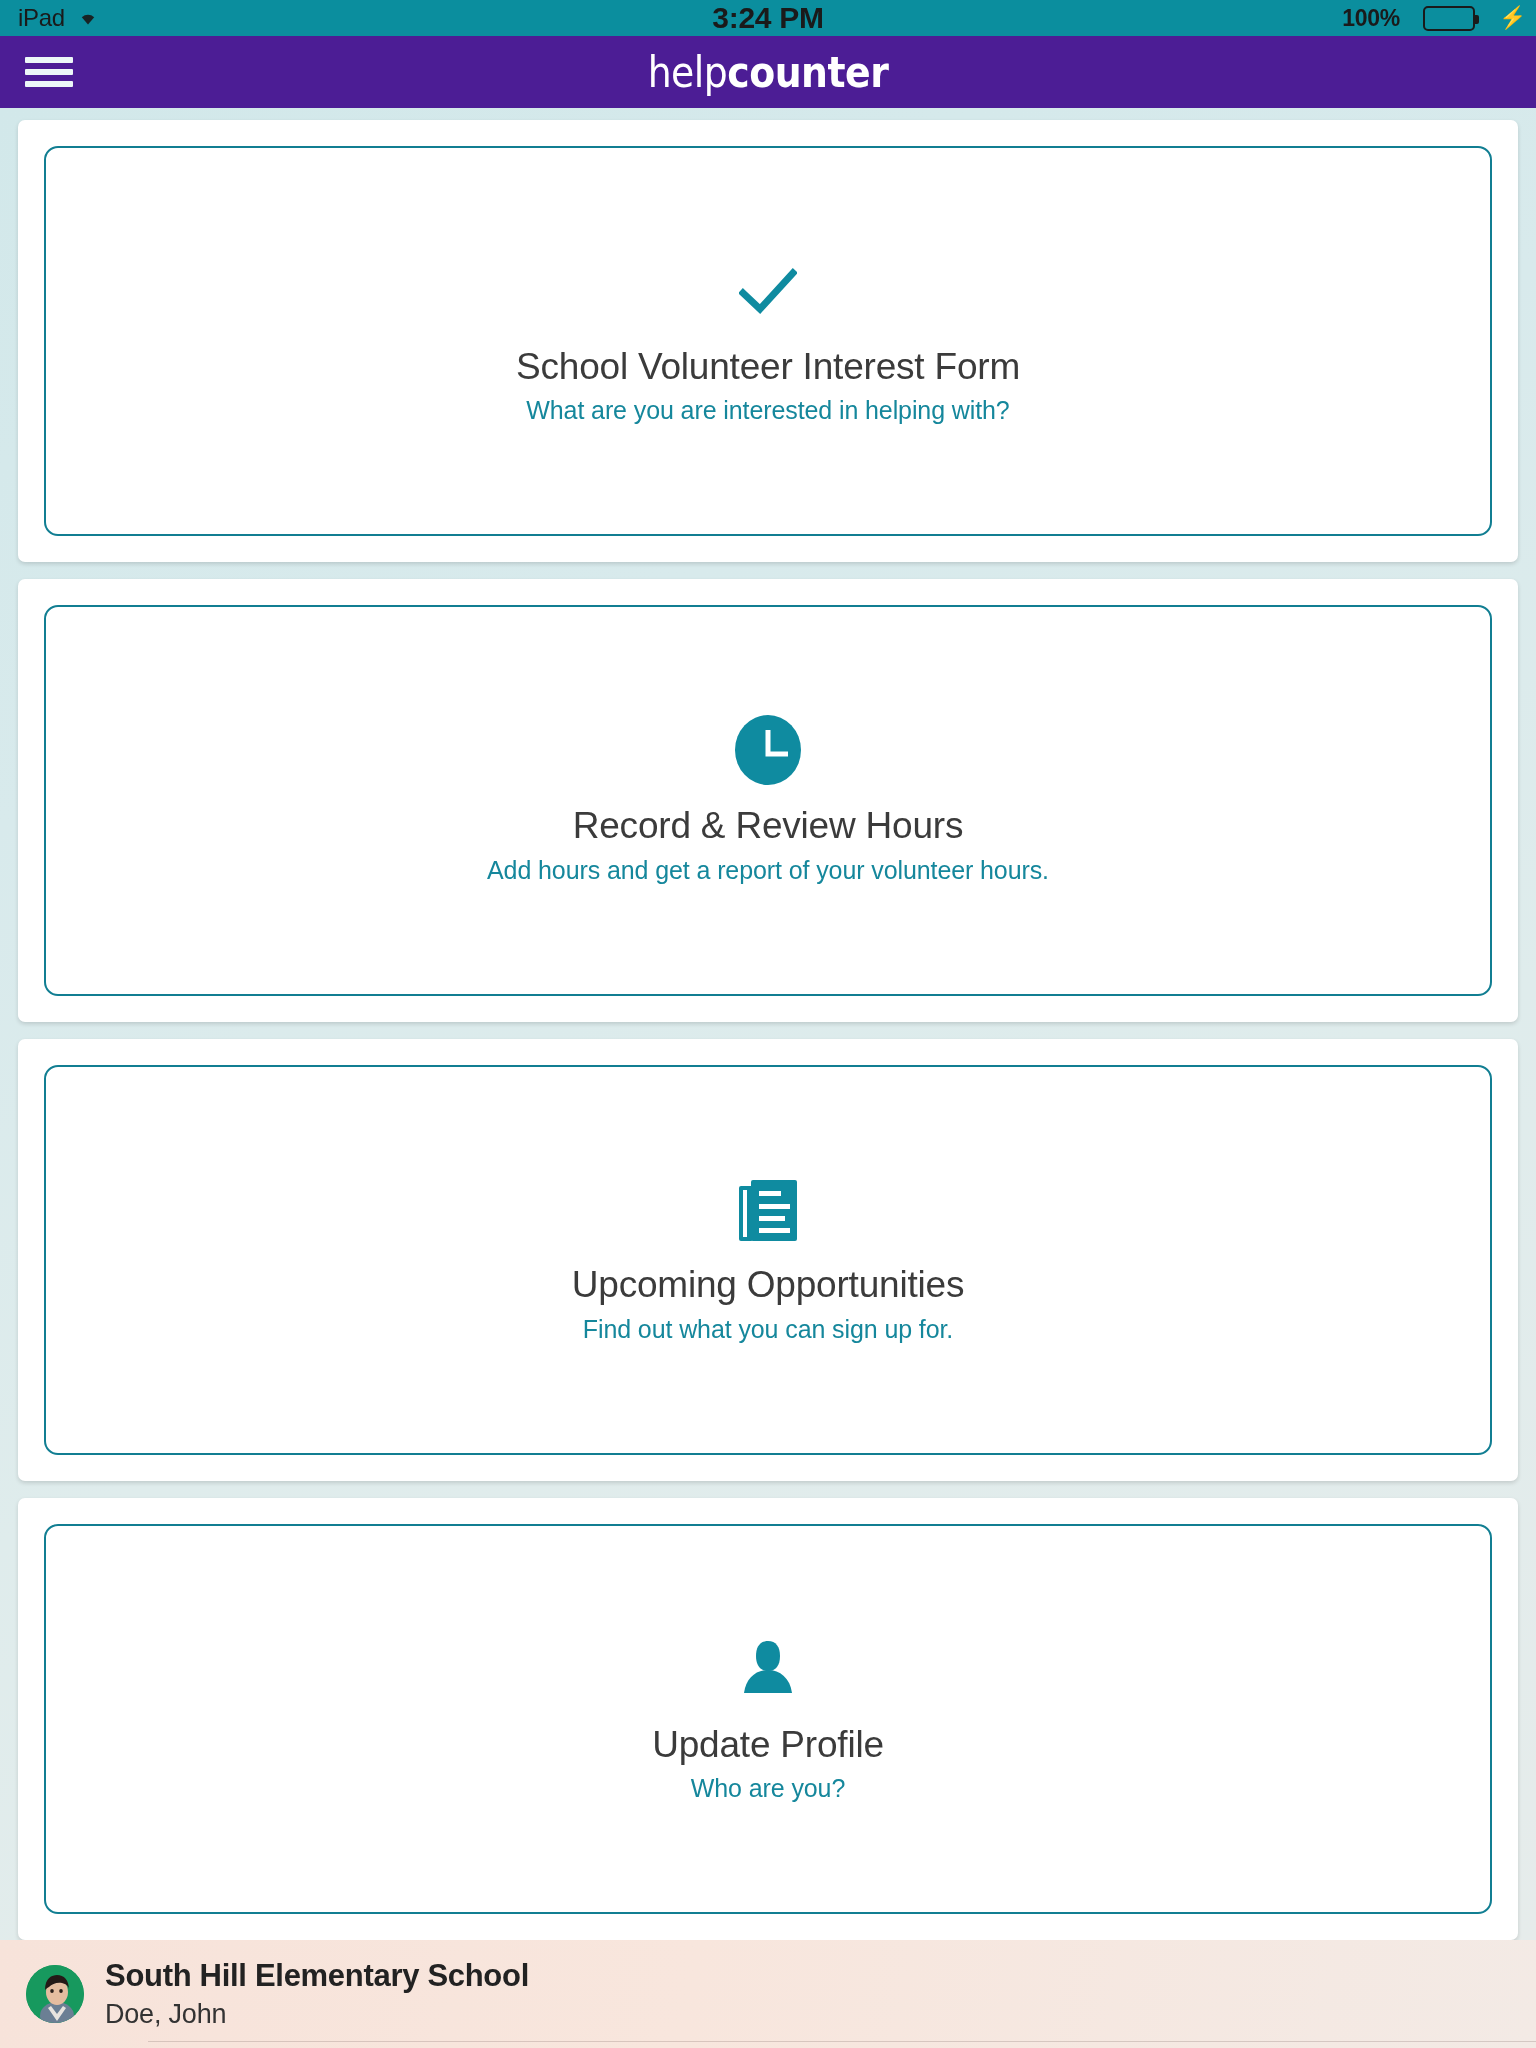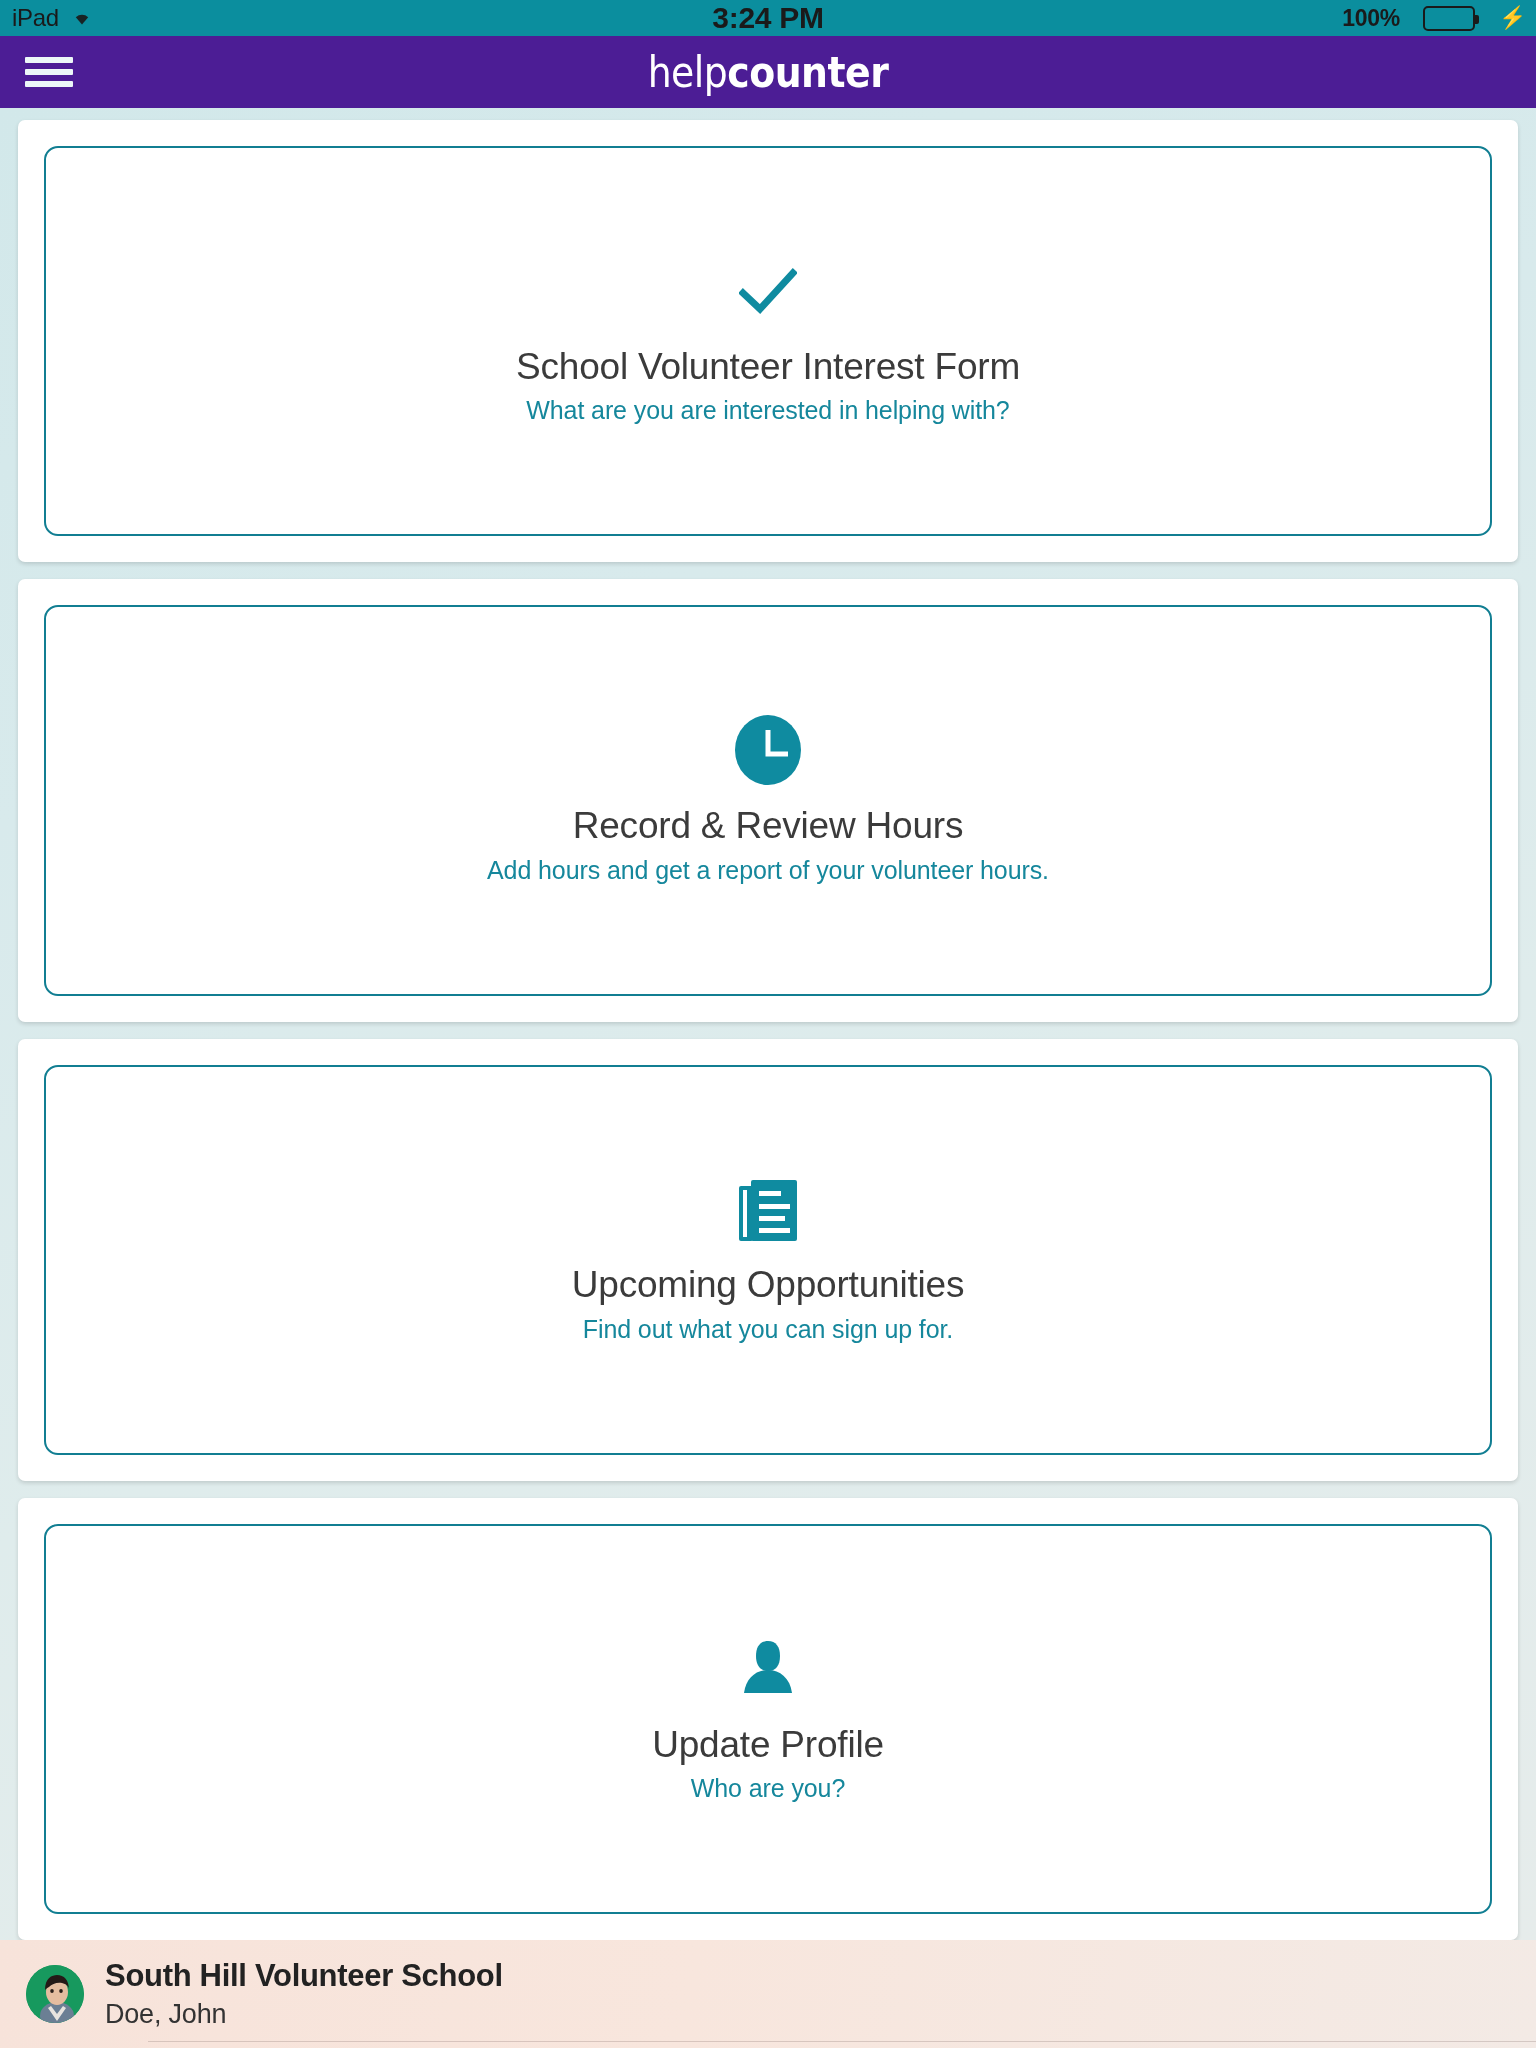--- a/index.html
+++ b/index.html
@@ -15,21 +15,21 @@
   
   .statusbar{
     position:relative;
     height:36px; width:100%;
     background:#0b8e9e;
     display:flex; align-items:center;
     color:#1a1a1a;
     font-size:24px;
     letter-spacing:-0.3px;
   }
-  .sb-left{ display:flex; align-items:center; gap:10px; padding-left:12px; }
+  .sb-left{ display:flex; align-items:center; gap:10px; padding-left:12px;margin-left:6px; }
   .sb-center{
     position:absolute; left:0; right:0; text-align:center;
     font-weight:bold; font-size:30px;
     pointer-events:none;
   }
   .sb-right{
     margin-left:auto; display:flex; align-items:center;
     gap:23px; padding-right:10px; font-size:23px;font-weight:bold;
   }
   .wifi-icon{ display:block; }
@@ -257,17 +257,17 @@
       <circle cx="29" cy="29" r="29" fill="#17995e"></circle>
       <ellipse cx="31" cy="51" rx="17" ry="14" fill="#6b7f94"></ellipse>
       <path d="M22 43 L31 56 L40 43 L37 41 L31 49 L25 41 Z" fill="#e8e4df"></path>
       <ellipse cx="31" cy="27" rx="11" ry="13" fill="#e5bda0"></ellipse>
       <path d="M19 25 C19 13 26 10 31 10 C38 10 43 15 43 25 C43 21 40 19 36 18 C31 17 26 19 23 22 C21 23 20 24 19 25 Z" fill="#241a17"></path>
       <ellipse cx="26" cy="26" rx="1.8" ry="2" fill="#2a1f1a"></ellipse>
       <ellipse cx="35" cy="26" rx="1.8" ry="2" fill="#2a1f1a"></ellipse>
     </svg>
   </div>
   <div class="footer-text">
-    <div class="footer-school">South Hill Volunteer School</div>
+    <div class="footer-school">South Hill Elementary School</div>
     <div class="footer-user">Doe, John</div>
   </div>
   <div class="footer-divider"></div>
 </div>
 
 </body></html>

